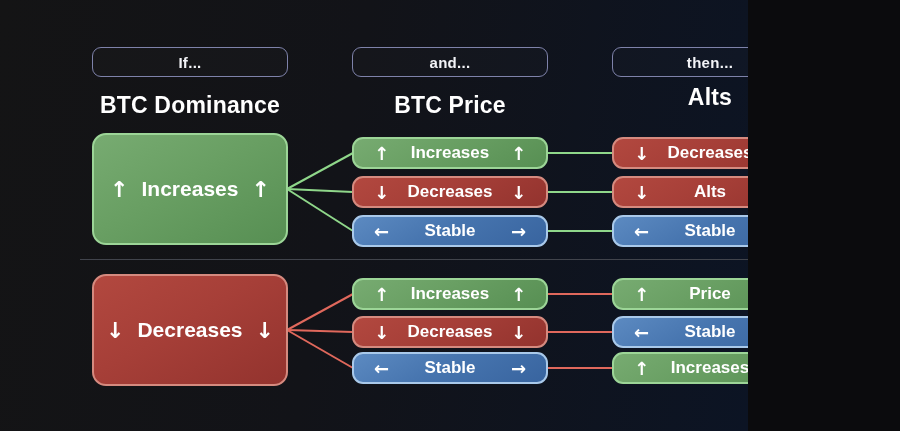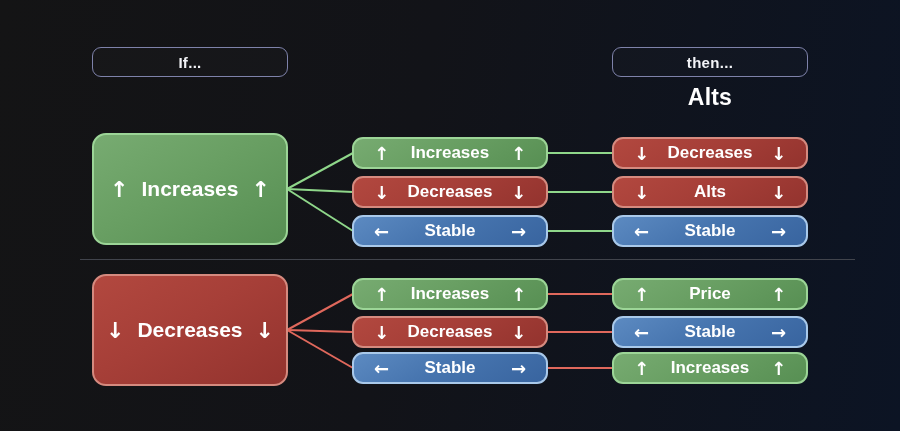--- a/index.html
+++ b/index.html
@@ -1,17 +1,17 @@
 <!DOCTYPE html>
 <html><head>
 <meta charset="utf-8">
 <style>
   html,body{margin:0;padding:0;background:#0b0b0d;}
   .canvas{
-    position:relative;width:900px;height:431px;overflow:hidden;
+    position:relative;width:748px;height:431px;overflow:hidden;
     background:linear-gradient(100deg,#141415 0%,#121318 45%,#0c1424 100%);
     font-family:"Liberation Sans","DejaVu Sans",sans-serif;
     color:#ffffff;
   }
   .connectors{position:absolute;left:0;top:0;width:900px;height:431px;}
   .tag{
     position:absolute;width:194px;height:28px;border:1px solid #7e82aa;border-radius:9px;
     display:flex;align-items:center;justify-content:center;
     font-size:15px;font-weight:700;letter-spacing:.3px;color:#f2f3f7;
     background:rgba(255,255,255,0.015);
@@ -63,24 +63,29 @@
       <line x1="287" y1="330" x2="353" y2="368"></line>
       <line x1="547" y1="294" x2="613" y2="294"></line>
       <line x1="547" y1="332" x2="613" y2="332"></line>
       <line x1="547" y1="368" x2="613" y2="368"></line>
     </g>
   </svg>
 
   <div class="tag" style="left:92px;top:47px;">
       <span class="txt">If...</span>
     </div>
+  <div class="tag" style="left:352px;top:47px;">
+      <span class="txt">and...</span>
+    </div>
   <div class="tag" style="left:612px;top:47px;">
       <span class="txt">then...</span>
     </div>
 
+  <div class="col-title" style="left:92px;top:92px;">BTC Dominance</div>
+  <div class="col-title" style="left:352px;top:92px;">BTC Price</div>
   <div class="col-title" style="left:612px;top:84px;">Alts</div>
 
   <div class="bigbox box-green" style="left:92px;top:133px;">
     <span class="arrow">↑</span>
     <span class="txt">Increases</span>
     <span class="arrow">↑</span>
   </div>
 
   <div class="pill box-green" style="left:352px;top:137px;">
     <span class="arrow">↑</span>

